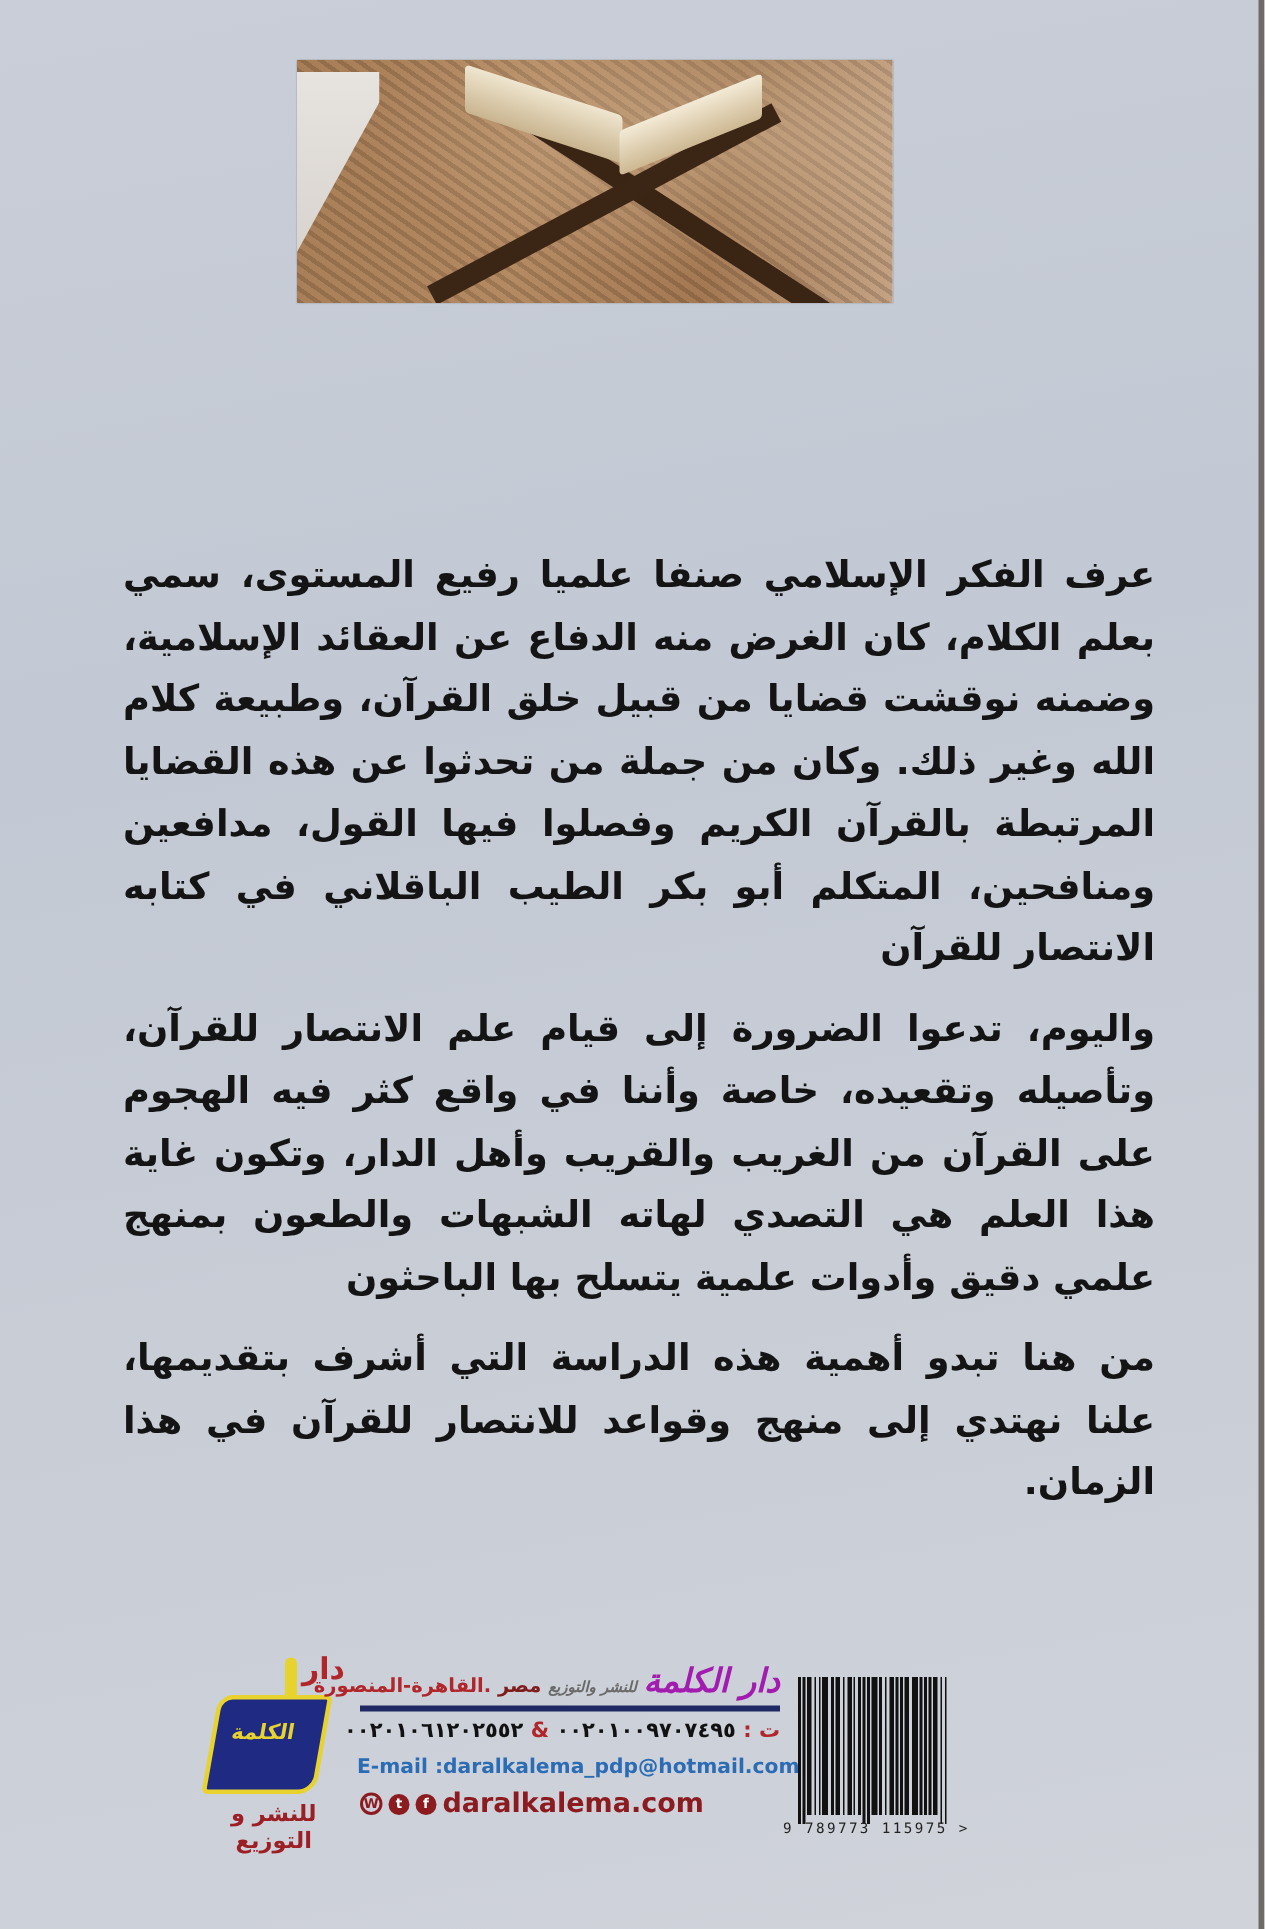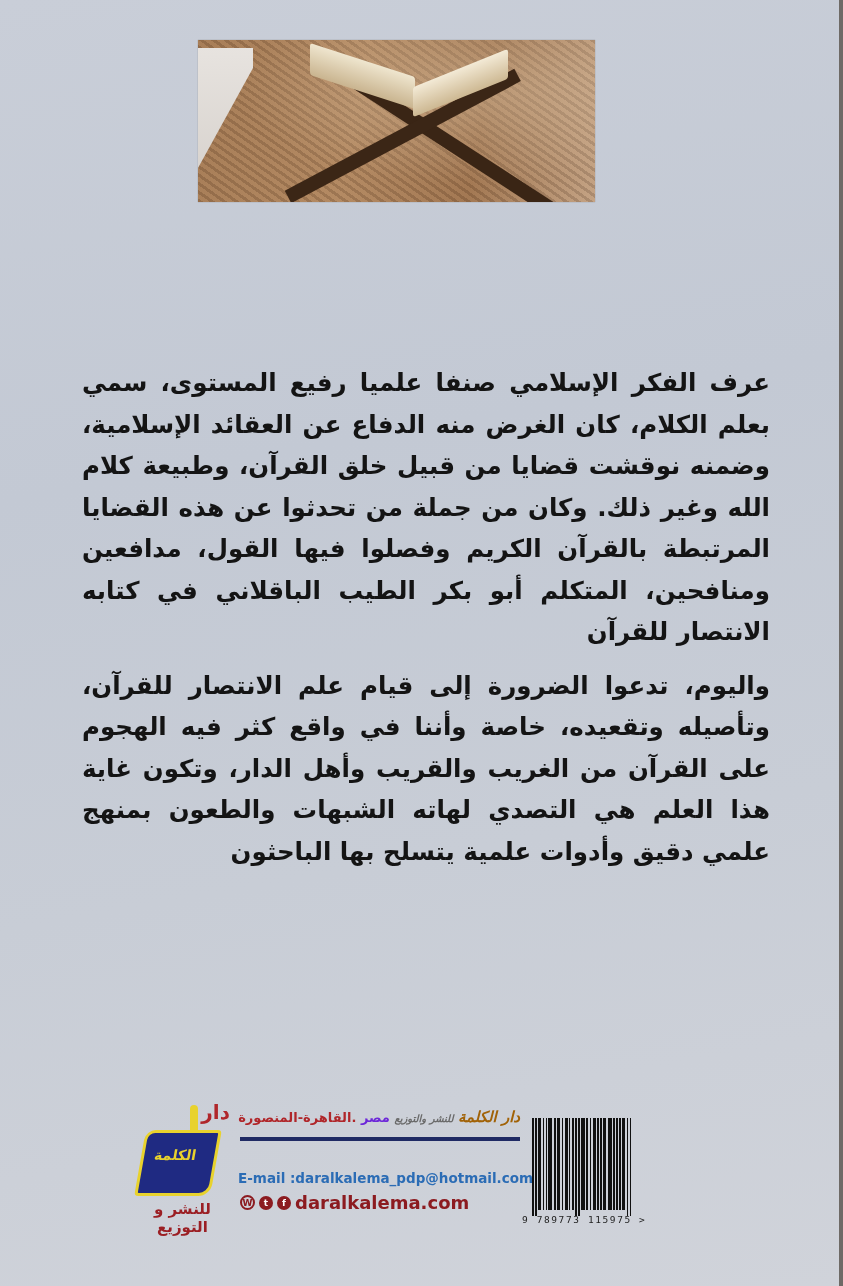--- a/index.html
+++ b/index.html
@@ -30,24 +30,24 @@
     }
     .body-text p { margin: 12px; }
     .footer { position: absolute; left: 135px; top: 1090px; width: 385px; height: 135px; }
     .logo { position: absolute; left: 0; top: 10px; width: 95px; height: 128px; }
     .logo .dar { position: absolute; right: 0; top: 0; font-weight: bold; color: #b0262a; font-size: 20px; direction: rtl; }
     .logo .scroll { position: absolute; left: 5px; top: 30px; width: 70px; height: 60px; background: #1f2a82; border: 3px solid #e8d22d; border-radius: 10px 4px 12px 4px; transform: skewX(-10deg); }
     .logo .scroll span { position: absolute; left: 10px; top: 14px; color: #e8d22d; font-weight: bold; font-size: 14px; direction: rtl; }
     .logo .pen { position: absolute; left: 55px; top: 5px; width: 8px; height: 34px; background: #e8d22d; border-radius: 4px 4px 0 0; }
     .logo .sub { position: absolute; left: 0; top: 100px; width: 95px; text-align: center; color: #9b1f24; font-weight: bold; font-size: 15px; direction: rtl; }
     .pub-line { position: absolute; right: 0; top: 18px; direction: rtl; white-space: nowrap; font-size: 13px; font-weight: bold; }
-    .pub-line .name { color: #a16207; font-family: "DejaVu Serif", serif; font-size: 15px; font-style: italic; }
+    .pub-line .name { color: #a21caf; font-family: "DejaVu Serif", serif; font-size: 22px; font-style: italic; }
     .pub-line .tag { color: #6a6a6a; font-size: 10px; font-style: italic; }
     .pub-line .city { color: #b0262a; }
-    .pub-line .country { color: #6d28d9; }
+    .pub-line .country { color: #7f1d1d; }
     .rule { position: absolute; left: 105px; right: 0; top: 47px; height: 4px; background: #1f2a64; }
     .phones { position: absolute; right: 0; top: 56px; direction: rtl; white-space: nowrap; font-size: 14px; font-weight: bold; color: #111; }
     .phones .label { color: #b0262a; }
     .phones .amp { color: #b0262a; }
     .email { position: absolute; left: 103px; top: 80px; font-size: 13.5px; font-weight: bold; color: #2b6cb5; white-space: nowrap; }
     .web { position: absolute; left: 105px; top: 102px; white-space: nowrap; font-size: 18px; font-weight: bold; color: #8c1b20; display: flex; align-items: center; gap: 4px; }
     .social-icon { width: 14px; height: 14px; border-radius: 50%; background: #8c1b20; color: #fff; font-size: 9px; display: inline-flex; align-items: center; justify-content: center; }
     .social-icon.outline { background: transparent; border: 2px solid #8c1b20; color: #8c1b20; width: 11px; height: 11px; }
     .barcode { position: absolute; left: 522px; top: 1118px; width: 138px; height: 112px; }
     .bars { position: absolute; left: 10px; top: 0; width: 130px; height: 98px; display: flex; align-items: flex-start; }
@@ -64,40 +64,47 @@
   <div class="wall"></div>
   <div class="stand2"></div>
   <div class="stand1"></div>
   <div class="page-l"></div>
   <div class="page-r"></div>
 </div>
 
 <div class="body-text">
   <p>عرف الفكر الإسلامي صنفا علميا رفيع المستوى، سمي بعلم الكلام، كان الغرض منه الدفاع عن العقائد الإسلامية، وضمنه نوقشت قضايا من قبيل خلق القرآن، وطبيعة كلام الله وغير ذلك. وكان من جملة من تحدثوا عن هذه القضايا المرتبطة بالقرآن الكريم وفصلوا فيها القول، مدافعين ومنافحين، المتكلم أبو بكر الطيب الباقلاني في كتابه الانتصار للقرآن</p>
   <p>واليوم، تدعوا الضرورة إلى قيام علم الانتصار للقرآن، وتأصيله وتقعيده، خاصة وأننا في واقع كثر فيه الهجوم على القرآن من الغريب والقريب وأهل الدار، وتكون غاية هذا العلم هي التصدي لهاته الشبهات والطعون بمنهج علمي دقيق وأدوات علمية يتسلح بها الباحثون</p>
+  <p>من هنا تبدو أهمية هذه الدراسة التي أشرف بتقديمها، علنا نهتدي إلى منهج وقواعد للانتصار للقرآن في هذا الزمان.</p>
 </div>
 
 <div class="footer">
   <div class="logo">
     <div class="dar">دار</div>
     <div class="pen"></div>
     <div class="scroll">
       <span>الكلمة</span>
     </div>
     <div class="sub">للنشر و التوزيع</div>
   </div>
 
   <div class="pub-line">
     <span class="name">دار الكلمة</span>
     <span class="tag">للنشر والتوزيع</span>
     <span class="country">مصر</span>
     <span class="city">.القاهرة-المنصورة</span>
   </div>
   <div class="rule"></div>
 
+  <div class="phones">
+    <span class="label">ت :</span>
+    <span>٠٠٢٠١٠٠٩٧٠٧٤٩٥</span>
+    <span class="amp">&amp;</span>
+    <span>٠٠٢٠١٠٦١٢٠٢٥٥٢</span>
+  </div>
 
   <div class="email">E-mail :daralkalema_pdp@hotmail.com</div>
 
   <div class="web">
     <span class="social-icon outline">W</span>
     <span class="social-icon">t</span>
     <span class="social-icon">f</span>
     <span>daralkalema.com</span>
   </div>
 </div>

